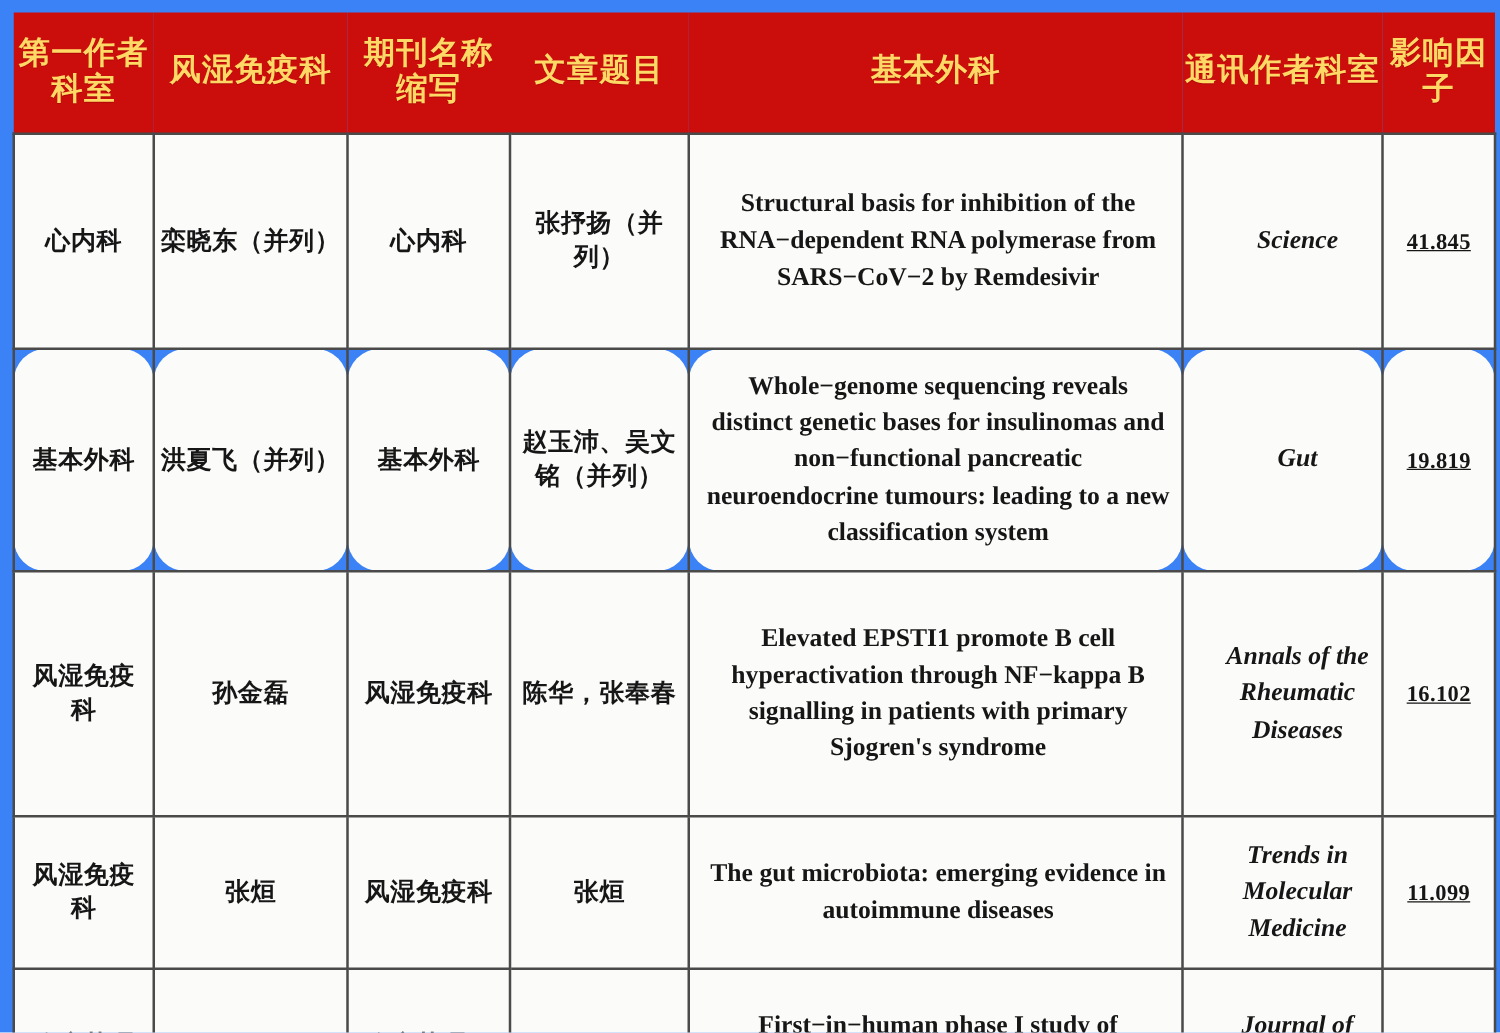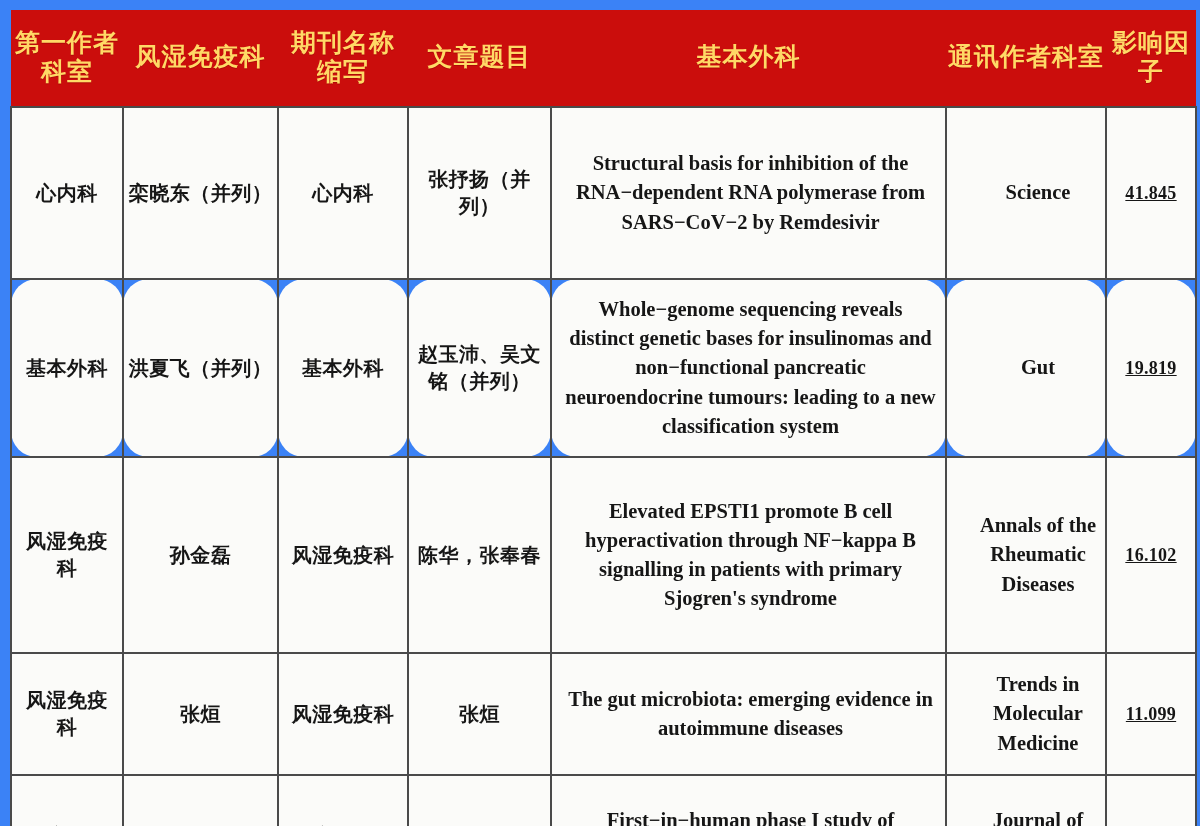--- a/index.html
+++ b/index.html
@@ -64,20 +64,21 @@
     font-family: "Liberation Serif", "DejaVu Serif", serif;
     font-size: 20.5px;
     line-height: 1.42;
     font-weight: bold;
     padding-left: 12px;
     padding-right: 8px;
   }
   td.c-journal {
     font-family: "Liberation Serif", "DejaVu Serif", serif;
     font-size: 20.5px;
+    font-style: italic;
     font-weight: bold;
     line-height: 1.42;
     padding-left: 28px;
   }
   td.c-if {
     font-family: "Liberation Serif", "DejaVu Serif", serif;
     font-size: 18px;
     font-weight: bold;
     letter-spacing: 0.3px;
     text-decoration: underline;

